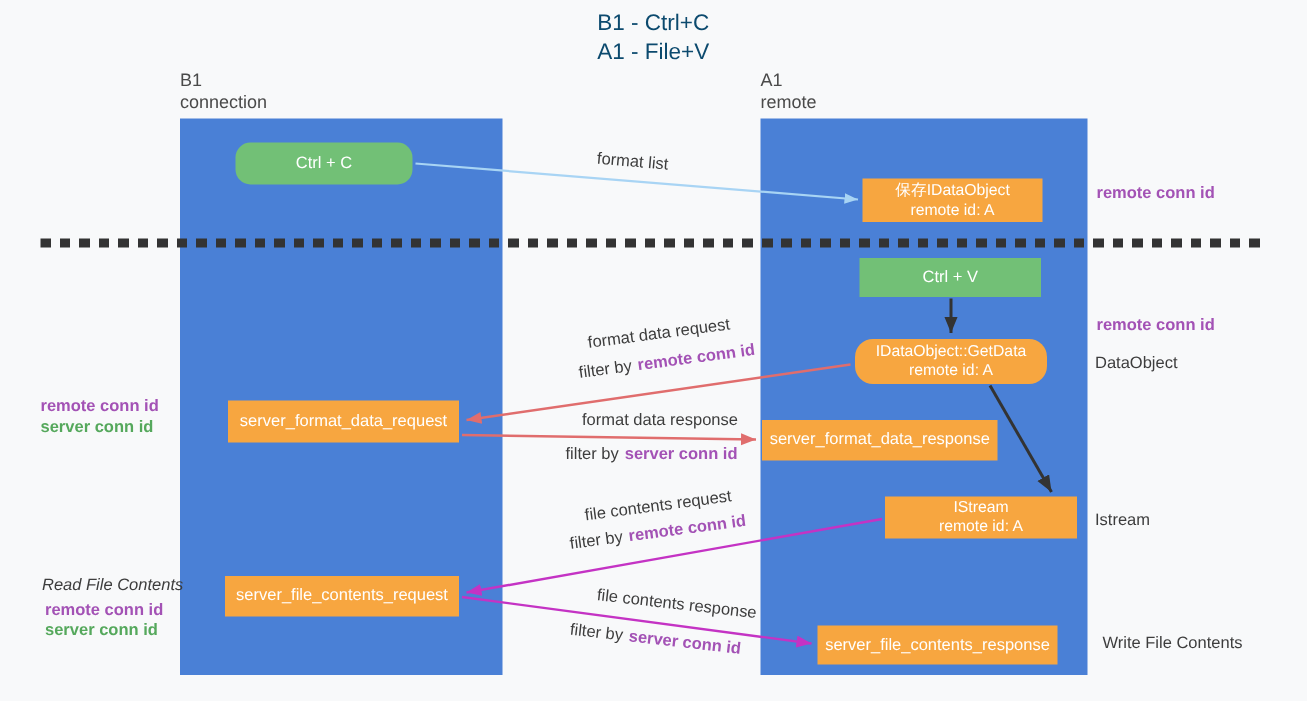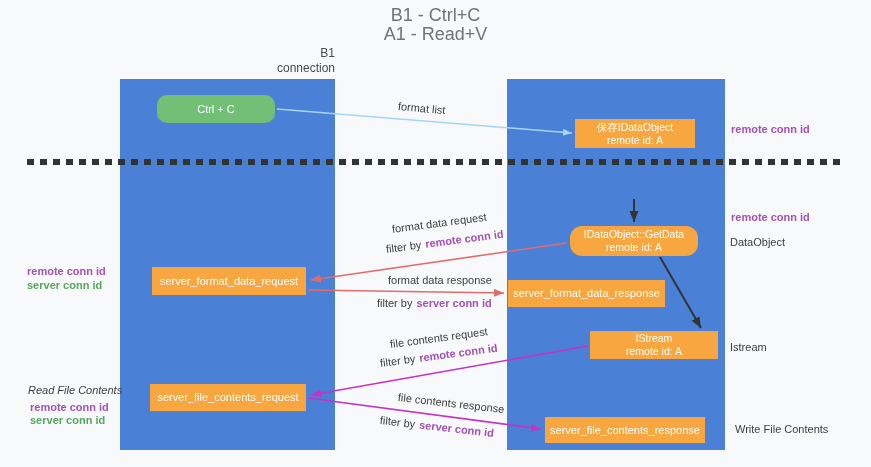--- a/index.html
+++ b/index.html
@@ -1,20 +1,20 @@
 <!DOCTYPE html>
 <html><head>
 <meta charset="utf-8">
 <style>
   html,body{margin:0;padding:0;}
   body{font-family:"Liberation Sans",sans-serif;background:#f8f9fa;}
   .canvas{position:relative;width:871px;height:467px;background:#f8f9fa;overflow:hidden;}
-  .title{position:absolute;left:0;top:6px;width:871px;text-align:center;font-size:18px;
-         line-height:19px;color:#737373;}
-  .col-header{position:absolute;top:46px;text-align:right;font-size:12px;line-height:15px;color:#4a4a4a;}
+  .title{position:absolute;left:0;top:6px;width:871px;text-align:center;font-size:15px;
+         line-height:19px;color:#0c4a6e;}
+  .col-header{position:absolute;top:46px;text-align:left;font-size:12px;line-height:15px;color:#4a4a4a;}
   .lane{position:absolute;top:79px;height:371px;background:#4a80d6;}
   .dashed{position:absolute;left:27px;top:159px;width:818px;height:6px;
           background:repeating-linear-gradient(90deg,#333 0 7px,transparent 7px 13px);}
   .arrows{position:absolute;left:0;top:0;pointer-events:none;}
   .node{position:absolute;display:flex;flex-direction:column;align-items:center;justify-content:center;
         color:#fff;font-size:11px;line-height:13px;text-align:center;white-space:nowrap;}
   .node.small{font-size:10.5px;}
   .green{background:#72c076;}
   .orange{background:#f7a640;}
   .lbl{position:absolute;font-size:11px;color:#3d3d3d;white-space:nowrap;}
@@ -25,26 +25,30 @@
   .rot-fl{transform:rotate(5deg);transform-origin:left center;}
   .gap{margin-left:4px;}
 </style>
 </head>
 <body>
 
 <div class="canvas">
 
   <div class="title">
     <div>B1 - Ctrl+C</div>
-    <div>A1 - Read+V</div>
+    <div>A1 - File+V</div>
   </div>
 
   <div class="col-header" style="left:120px;width:215px;">
     <div>B1</div>
     <div>connection</div>
+  </div>
+  <div class="col-header" style="left:507px;width:218px;">
+    <div>A1</div>
+    <div>remote</div>
   </div>
 
   <div class="lane" style="left:120px;width:215px;"></div>
   <div class="lane" style="left:507px;width:218px;"></div>
 
   <div class="dashed"></div>
 
   <svg class="arrows" width="871" height="467" viewBox="0 0 871 467">
     <defs>
       <marker id="m-blue" markerUnits="userSpaceOnUse" markerWidth="10" markerHeight="8" refX="9" refY="3.5" orient="auto">
@@ -71,20 +75,23 @@
 
   <div class="node green" style="left:157px;top:95px;width:118px;height:28px;border-radius:10px;">
     <span>Ctrl + C</span>
   </div>
 
   <div class="node orange small" style="left:575px;top:119px;width:120px;height:29px;">
     <span>保存IDataObject</span>
     <span>remote id: A</span>
   </div>
 
+  <div class="node green" style="left:573px;top:172px;width:121px;height:26px;">
+    <span>Ctrl + V</span>
+  </div>
 
   <div class="node orange small" style="left:570px;top:226px;width:128px;height:30px;border-radius:12px;">
     <span>IDataObject::GetData</span>
     <span>remote id: A</span>
   </div>
 
   <div class="node orange" style="left:508px;top:280px;width:157px;height:27px;">
     <span>server_format_data_response</span>
   </div>
 

